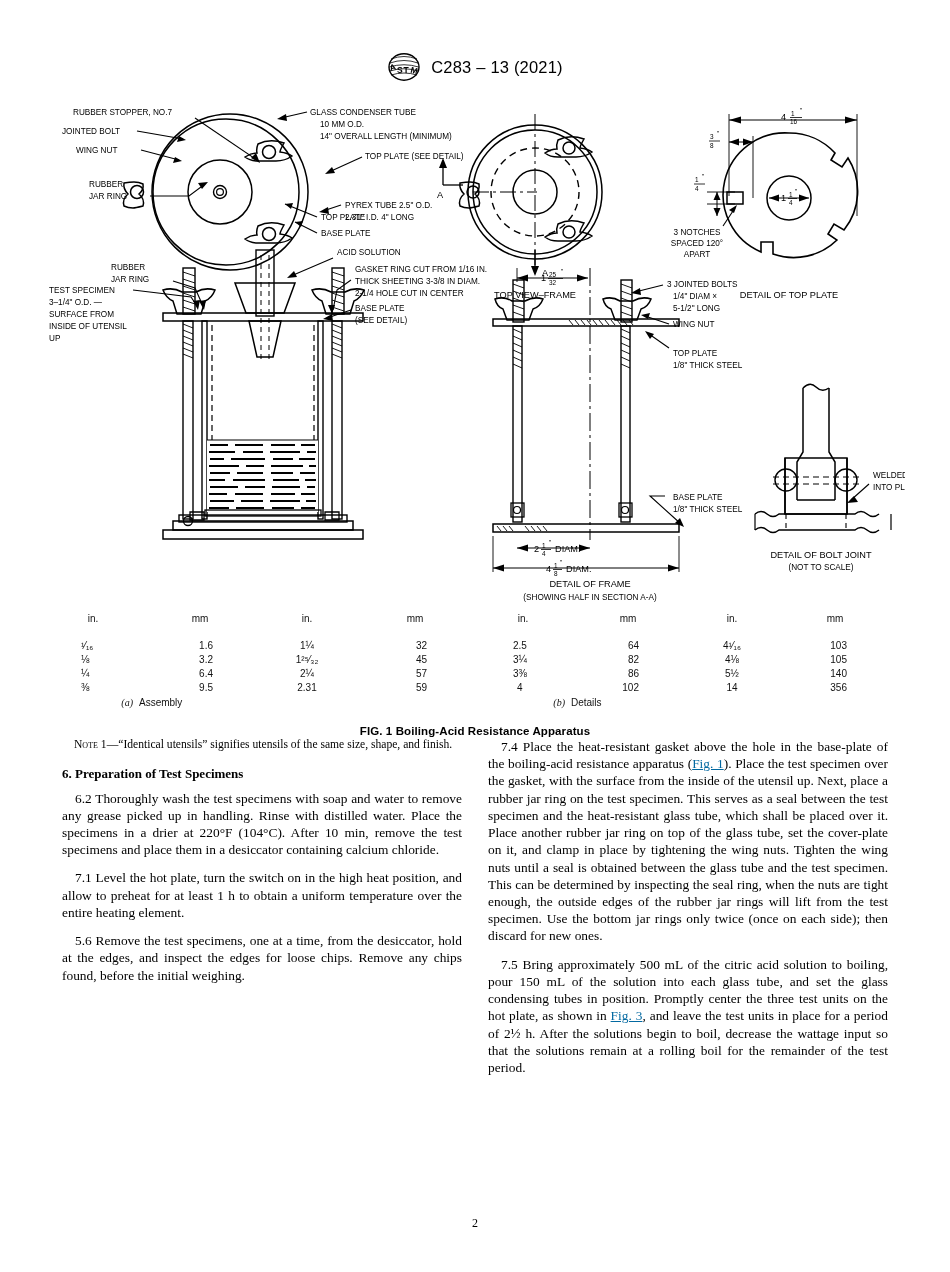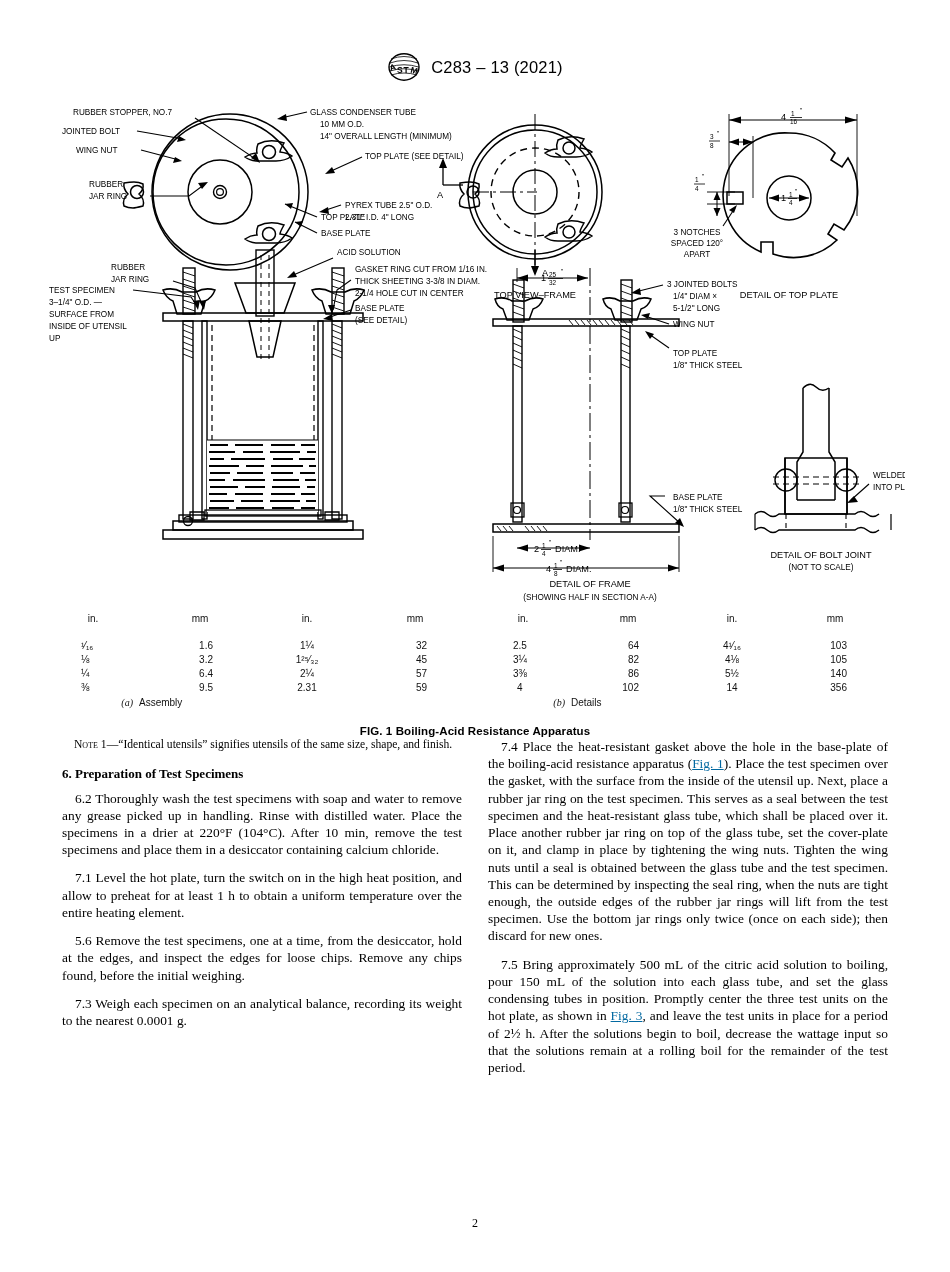--- a/index.html
+++ b/index.html
@@ -597,21 +597,20 @@
 
   <div class="col" id="col-left">
 
     <p class="note"><span class="nlabel">Note</span> <span>1</span><span>—“Identical utensils” signifies utensils of the same size, shape, and finish.</span></p>
 
     <h3 class="sect">6.  Preparation of Test Specimens</h3>
     <p class="para">6.2  Thoroughly wash the test specimens with soap and water to remove any grease picked up in handling. Rinse with distilled water. Place the specimens in a drier at 220°F (104°C). After 10 min, remove the test specimens and place them in a desiccator containing calcium chloride.</p>
 
     <p class="para">7.1  Level the hot plate, turn the switch on in the high heat position, and allow to preheat for at least 1 h to obtain a uniform temperature over the entire heating element.</p>
     <p class="para">5.6  Remove the test specimens, one at a time, from the desiccator, hold at the edges, and inspect the edges for loose chips. Remove any chips found, before the initial weighing.</p>
-    <p class="para last">7.3  Weigh each specimen on an analytical balance, recording its weight to the nearest 0.0001 g.</p>
   </div>
 
   <div class="col" id="col-right">
     <p class="para"><span>7.4  Place the heat-resistant gasket above the hole in the base-plate of the boiling-acid resistance apparatus (</span><a class="xref" href="#">Fig. 1</a><span>). Place the test specimen over the gasket, with the surface from the inside of the utensil up. Next, place a rubber jar ring on the test specimen. This serves as a seal between the test specimen and the heat-resistant glass tube, which shall be placed over it. Place another rubber jar ring on top of the glass tube, set the cover-plate on it, and clamp in place by tightening the wing nuts. Tighten the wing nuts until a seal is obtained between the glass tube and the test specimen. This can be determined by inspecting the seal ring, when the nuts are tight enough, the outside edges of the rubber jar rings will lift from the test specimen. Use the bottom jar rings only twice (once on each side); then discard for new ones.</span></p>
 
     <p class="para last"><span>7.5  Bring approximately 500 mL of the citric acid solution to boiling, pour 150 mL of the solution into each glass tube, and set the glass condensing tubes in position. Promptly center the three test units on the hot plate, as shown in </span><a class="xref" href="#">Fig. 3</a><span>, and leave the test units in place for a period of 2½ h. After the solutions begin to boil, decrease the wattage input so that the solutions remain at a rolling boil for the remainder of the test period.</span></p>
   </div>
 
   <div id="page-number">2</div>
 

